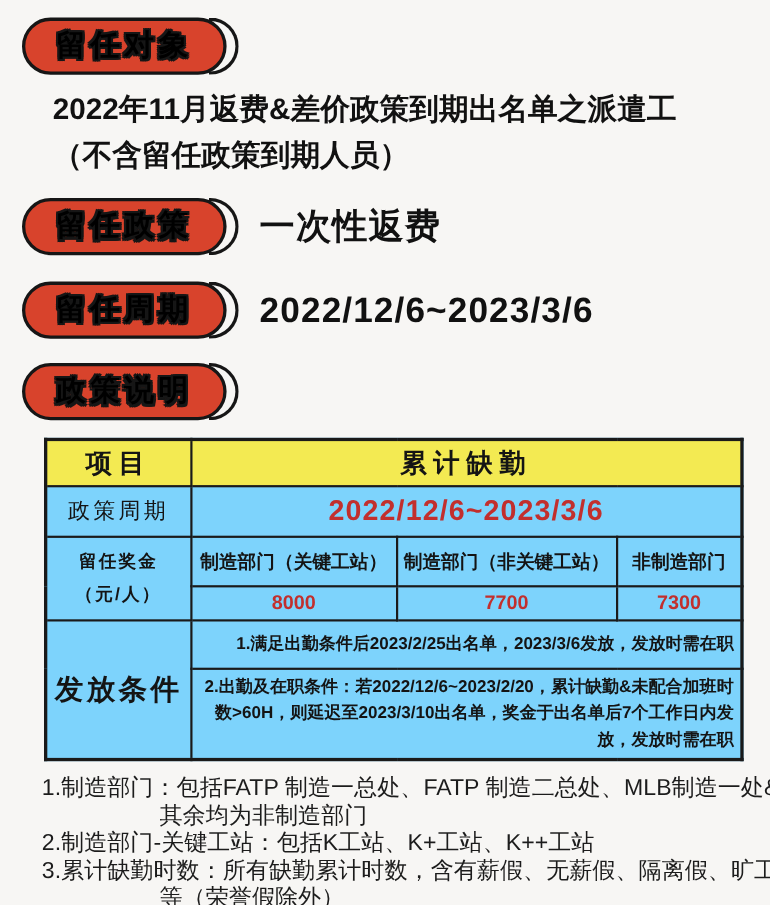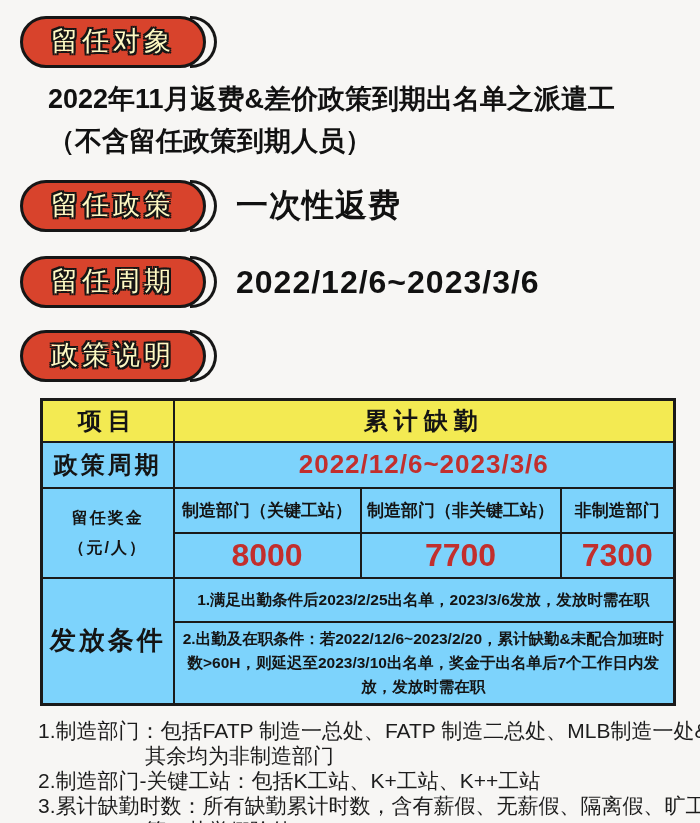--- a/index.html
+++ b/index.html
@@ -14,23 +14,23 @@
 
   
   .badge {
     position:relative;
     display:inline-block;
     background:#d8432c;
     border:3px solid #161616;
     border-radius:999px;
     padding:4px 28px 6px 28px;
     font-size:27px;
-    font-weight:normal;
+    font-weight:bold;
     letter-spacing:4px;
-    color:#fef9c3;
+    color:#000000;
     text-shadow:
       -2px -2px 0 #161616, 2px -2px 0 #161616,
       -2px  2px 0 #161616, 2px  2px 0 #161616,
       -2px  0   0 #161616, 2px  0   0 #161616,
        0   -2px 0 #161616, 0    2px 0 #161616;
     white-space:nowrap;
   }
   .badge::after {
     content:"";
     position:absolute;
@@ -83,29 +83,29 @@
     background:#f3ea52;
     height:42px;
     font-size:24px;
     font-weight:bold;
     letter-spacing:6px;
     text-align:center;
     vertical-align:middle;
   }
   td { vertical-align:middle; text-align:center; }
   .row-cycle td { height:46px; }
-  .lbl { font-size:24px; font-weight:bold; letter-spacing:3px; }
+  .lbl { font-size:20px; font-weight:normal; letter-spacing:3px; }
   .red { color:#c22f2d; }
   .cycle-val { font-size:26px; font-weight:bold; letter-spacing:1px; }
   .row-subhdr td { height:45px; font-size:17px; font-weight:bold; }
-  .row-vals td { height:45px; font-size:32px; font-weight:bold;margin-left:36px; }
+  .row-vals td { height:31px; font-size:18px; font-weight:bold;margin-left:36px; }
   .bonus-lbl div { font-size:16px; font-weight:bold; letter-spacing:2px; line-height:30px; }
   .cond-lbl { font-size:26px; font-weight:bold; letter-spacing:3px; }
   .cond-cell {
-    text-align:center;
+    text-align:right;
     font-size:15.5px;
     font-weight:bold;
     line-height:24px;
     padding:4px 6px 4px 5px;
   }
   .row-cond1 td { height:44px; }
   .row-cond2 td { height:80px; }
 
   
   .notes { margin:12px 0 0 38px; font-size:21px; line-height:25px; color:#1c1c1c; }

